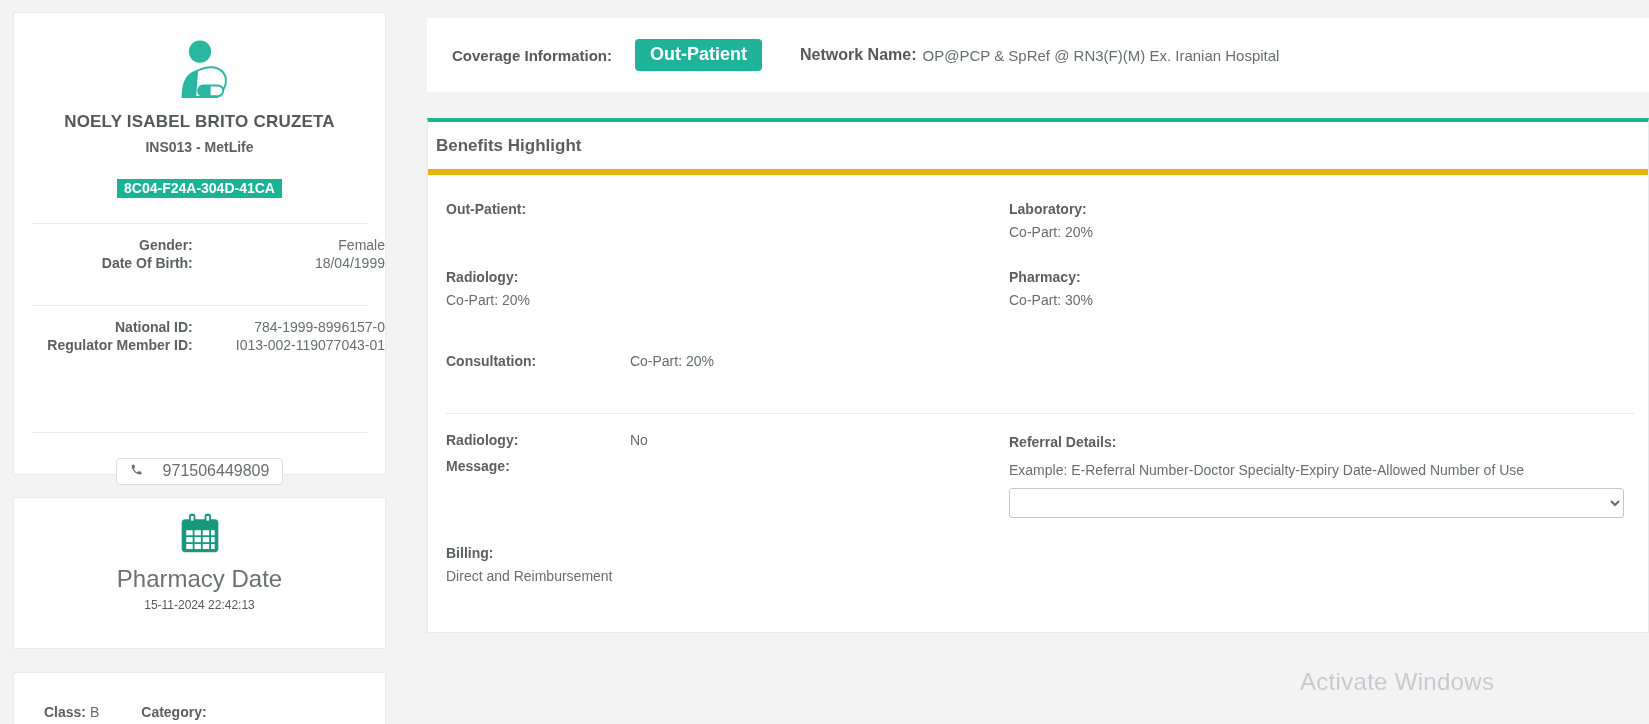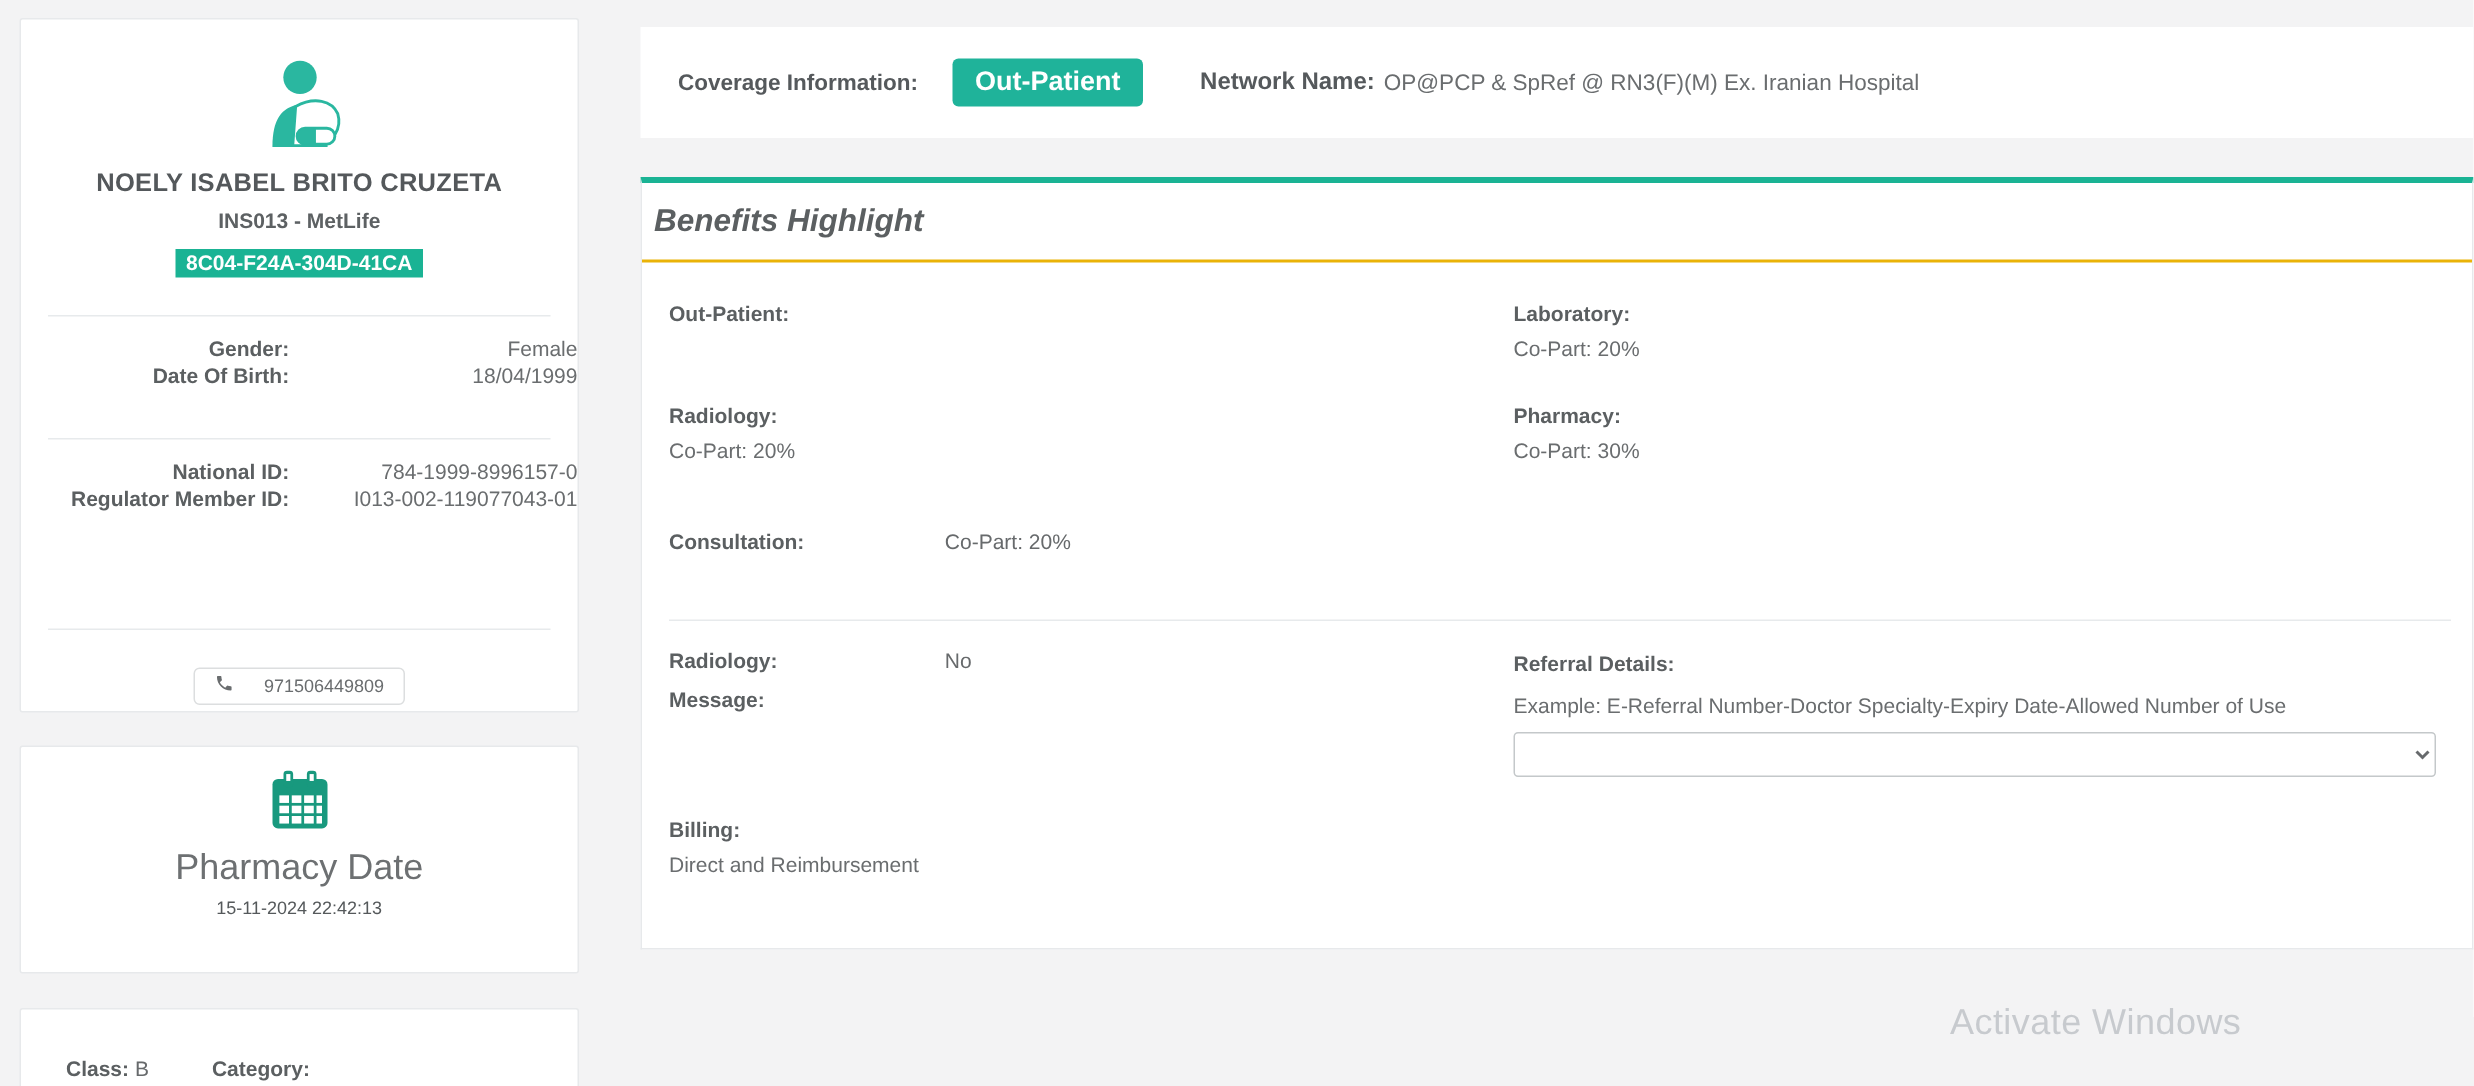--- a/index.html
+++ b/index.html
@@ -15,36 +15,36 @@
   
   .left-col { flex:0 0 373px; width:373px; }
   .card {
     background:#fff; border:1px solid #e7e9eb; border-radius:2px;
   }
   .profile-card { height:463px; text-align:center; padding-top:26px; }
   .avatar-wrap { height:60px; }
   .member-name { font-size:17px; font-weight:bold; color:#54585b; margin-top:13px; letter-spacing:.2px; }
   .member-plan { font-size:14px; font-weight:bold; color:#5d6163; margin-top:7px; }
   .member-id {
-    display:inline-block; margin-top:11px; padding:1px 7px 2px;
+    display:inline-block; margin-top:24px; padding:1px 7px 2px;
     color:#fff; font-weight:bold; font-size:14px; background:#1ab394;text-align:right;
   }
   .hr { border:none; border-top:1px solid #e7eaec; margin:0 18px; }
   .hr-1 { margin-top:25px; }
   .kv-block { margin-top:12px; }
   .kv-row { display:flex; line-height:18px; padding:0; }
   .kv-label { width:49%; text-align:right; font-weight:bold; color:#5b5f61; padding-right:3px; }
   .kv-value { width:51%; text-align:right; padding-left:3px; color:#6a6d6f; }
   .hr-2 { margin-top:33px; }
   .hr-3 { margin-top:78px; }
   .phone-row { margin-top:25px; }
   .phone-btn {
     display:inline-flex; align-items:center; gap:20px;
     border:1px solid #dcdedf; border-radius:4px; background:#fff;
-    padding:3px 13px 4px; font-size:12px; color:#6a6d6f; cursor:pointer;
+    padding:3px 13px 4px; font-size:16px; color:#6a6d6f; cursor:pointer;
     font-family:inherit;
   }
   .service-card { margin-top:22px; height:152px; text-align:center; padding-top:13px; }
   .service-title { font-size:24px; color:#6d7072; margin-top:7px; }
   .service-datetime { font-size:12px; font-weight:normal; color:#55595b; margin-top:5px; }
   .class-card { margin-top:23px; height:120px; padding:31px 0 0 30px; display:flex; }
   .class-group { margin-right:42px; }
   .b-label { font-weight:bold; color:#5b5f61; }
 
   
@@ -59,23 +59,22 @@
     font-size:18px; padding:6px 15px 8px; border-radius:4px; line-height:1;
   }
   .net-label { margin-left:38px; font-weight:bold; font-size:16px; color:#55595c; }
   .net-value { margin-left:6px; font-size:15px; color:#6a6d6f; }
 
   .benefits-card {
     margin-top:26px; background:#fff; border:1px solid #e7e9eb;
     border-top:4px solid #1ab394; min-height:498px; padding-bottom:46px;
   }
   .benefits-header {
-    padding:14px 15px 13px 8px; font-size:21px; font-weight:bold; color:#5b5f61;
-    border-bottom:2px solid #eab308;
-    font-style:italic;
+    padding:14px 15px 13px 8px; font-size:17px; font-weight:bold; color:#5b5f61;
+    border-bottom:6px solid #eab308;
   }
   .benefits-body { padding:24px 14px 0 18px; }
   .grid2 { display:grid; grid-template-columns:563px 1fr; }
   .blabel { font-weight:bold; color:#5b5f61; line-height:20px; }
   .bvalue { color:#6a6d6f; line-height:20px; margin-top:3px; }
   .inline-label { display:inline-block; width:180px; font-weight:bold; color:#5b5f61; }
   .row-2 { margin-top:25px; }
   .row-3 { margin-top:43px; }
   .bdivider { border:none; border-top:1px solid #e7eaec; margin:44px 0 0 0; }
   .row-4 { margin-top:18px; }

